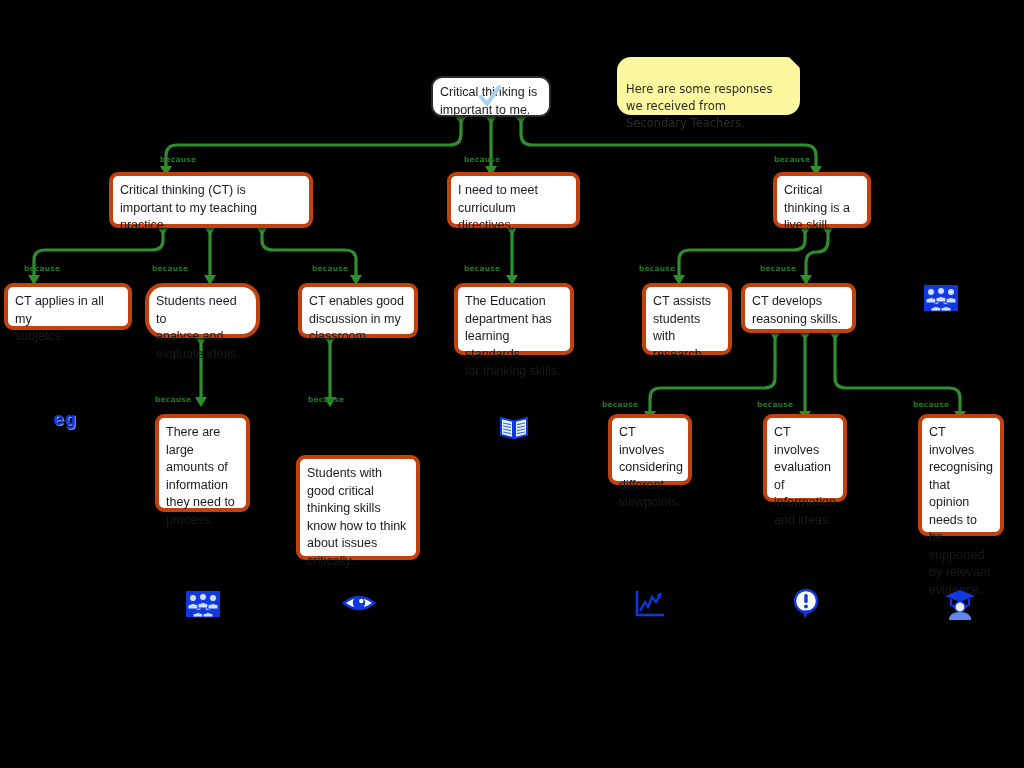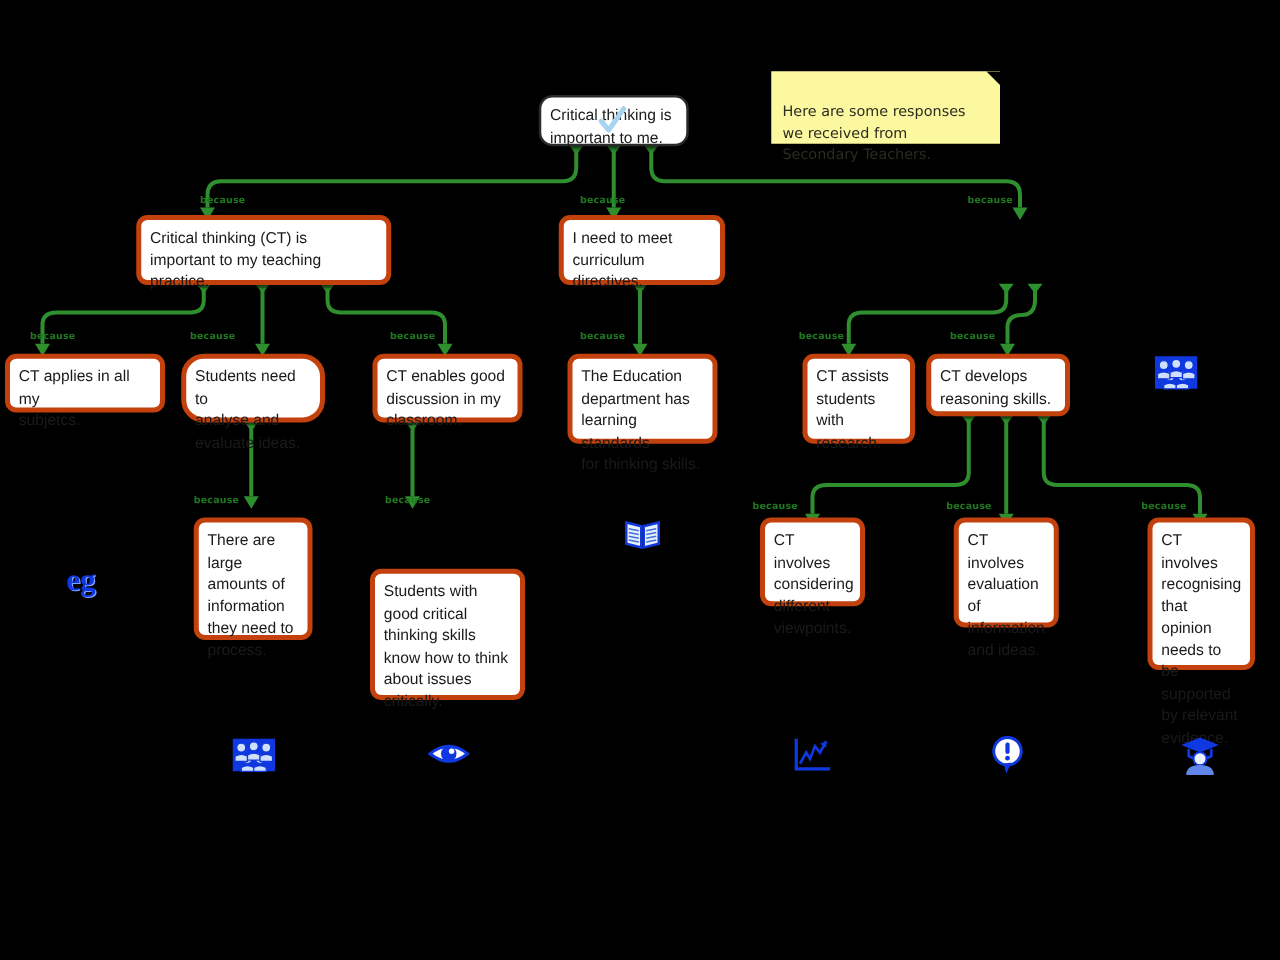--- a/index.html
+++ b/index.html
@@ -67,26 +67,25 @@
     position:absolute;right:0;top:0;width:11px;height:11px;
     background:#000;
     clip-path:polygon(100% 0,0 0,100% 100%);
   }
 
   
   .icon{position:absolute;z-index:3;}
   .eg{
     position:absolute;z-index:3;
     color:#1038e0;
-    font-family:Liberation Serif, serif;
+    font-family:Liberation Mono, monospace;
     font-weight:bold;
-    font-size:25px;
+    font-size:19px;
     line-height:25px;
     text-shadow:1px 1px 0 #7fa0ff;
-    margin-top:44px;
   }
 </style>
 </head>
 <body>
 
 <div id="canvas">
 
   <svg id="wires" viewBox="0 0 1024 768" xmlns="http://www.w3.org/2000/svg">
     <g fill="none" stroke="#2f8f2f" stroke-width="3.2" stroke-linecap="butt">
 
@@ -153,39 +152,44 @@
   </svg>
 
   <div class="node root" style="left:431px;top:76px;width:120px;height:41px;">
     <span class="txt">Critical thinking is
 important to me.</span>
   </div>
   <svg class="rootcheck" viewBox="0 0 26 26">
     <path d="M4 13 L10 20 L22 3" fill="none" stroke="#a9d4ef" stroke-width="4" stroke-linecap="round" stroke-linejoin="round"></path>
   </svg>
 
-  <div class="sticky" style="left:617px;top:57px;width:183px;height:58px;">
+  <div class="sticky" style="left:617px;top:57px;width:183px;height:58px;border-radius:14px;">
     <span>Here are some responses
 we received from
 Secondary Teachers.</span>
     <span class="fold"></span>
   </div>
 
   <div class="node" style="left:109px;top:172px;width:204px;height:56px;">
     <span class="txt">Critical thinking (CT) is
 important to my teaching
 practice.</span>
   </div>
 
   <div class="node" style="left:447px;top:172px;width:133px;height:56px;">
     <span class="txt">I need to meet
 curriculum
 directives.</span>
   </div>
 
+  <div class="node" style="left:773px;top:172px;width:98px;height:56px;">
+    <span class="txt">Critical
+thinking is a
+live skill.</span>
+  </div>
 
   <div class="node" style="left:4px;top:283px;width:128px;height:47px;">
     <span class="txt">CT applies in all my
 subjetcs.</span>
   </div>
 
   <div class="node" style="left:145px;top:283px;width:115px;height:55px;border-radius:18px;">
     <span class="txt">Students need to
 analyse and
 evaluate ideas.</span>

